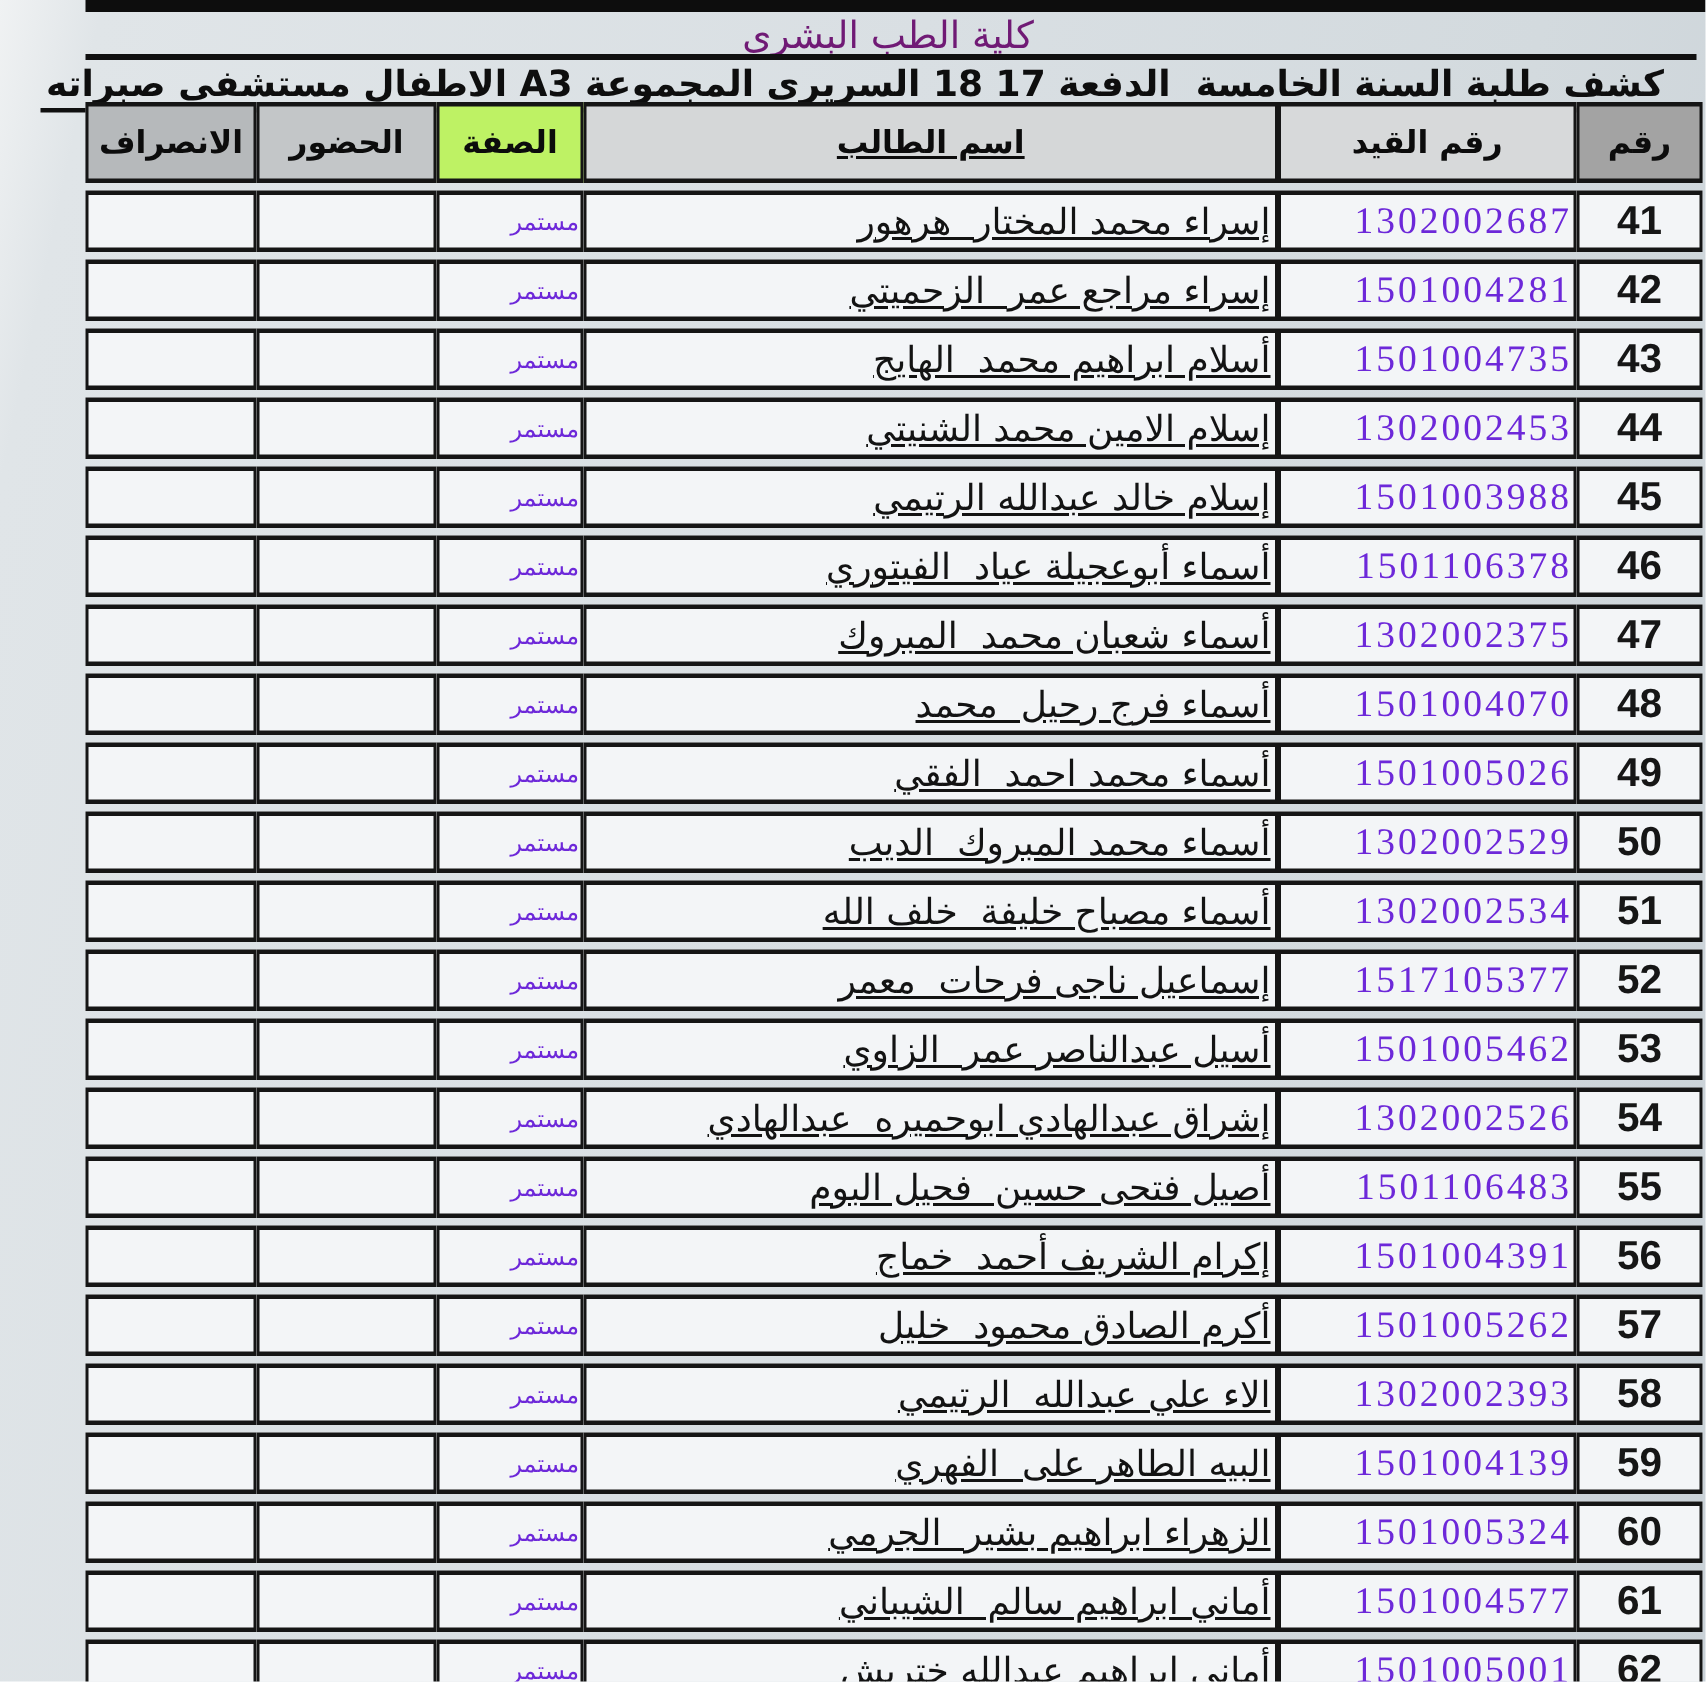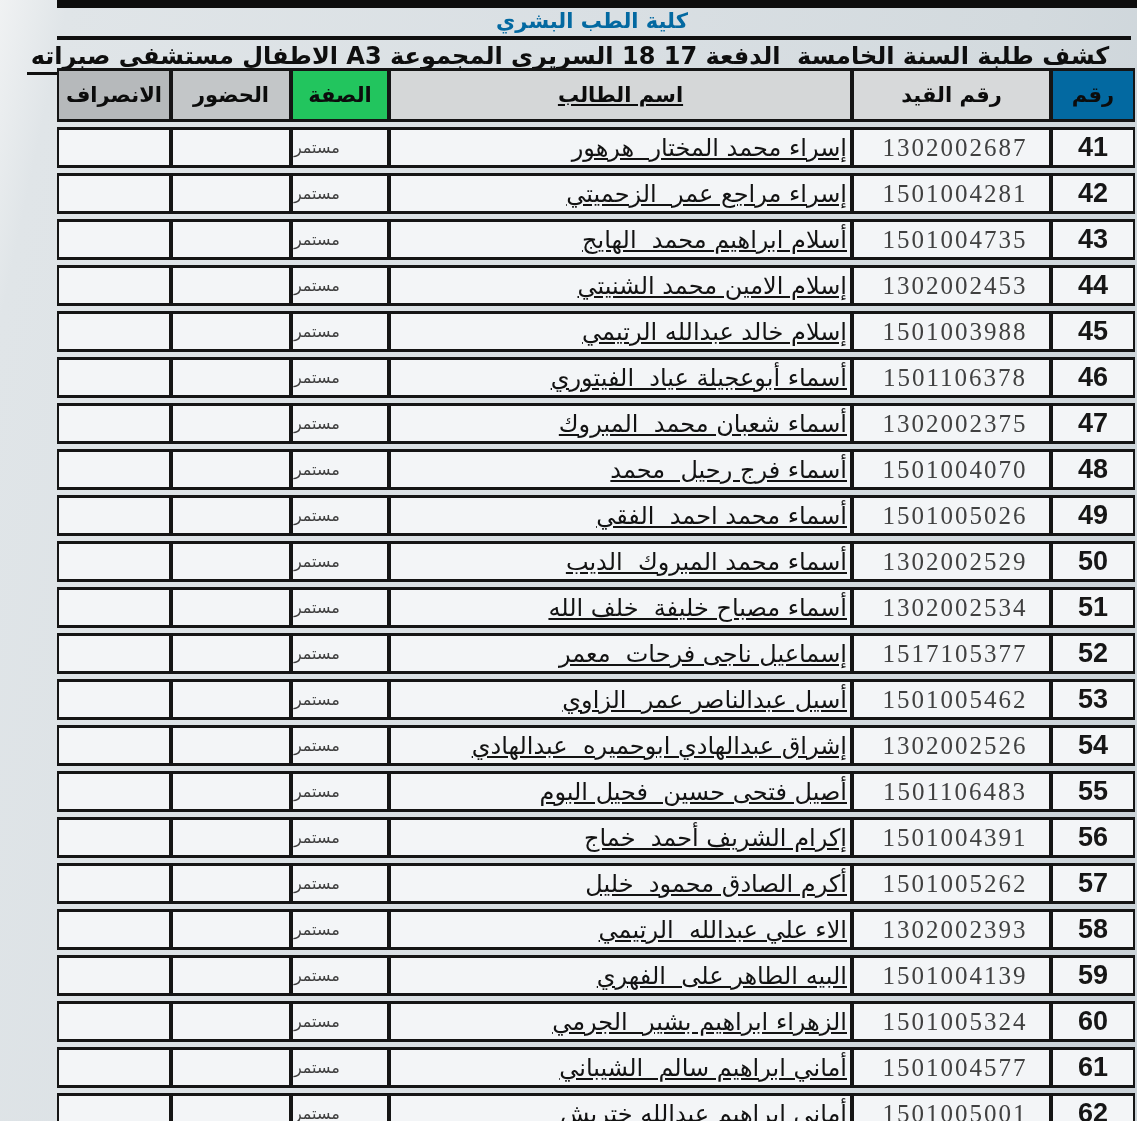--- a/index.html
+++ b/index.html
@@ -10,21 +10,21 @@
     font-family:"DejaVu Sans",sans-serif;
     color:#111;
   }
   .top-bar{
     position:absolute;top:0;left:57px;right:0;height:8px;
     background:#0d0d0d;
   }
   .doc-title{
     position:absolute;top:9px;left:57px;right:10px;
     text-align:center;direction:rtl;
-    font-size:21px;font-weight:bold;color:#0369a1;
+    font-size:25px;font-weight:normal;color:#701a75;
     white-space:pre;
   }
   .title-divider{
     position:absolute;top:36px;left:57px;right:6px;height:4px;
     background:#101010;
   }
   .doc-subtitle-wrap{
     position:absolute;top:42px;left:11px;right:8px;
     text-align:center;direction:rtl;
   }
@@ -61,45 +61,45 @@
     background:#f3f5f7;
   }
   .col-num{width:78px;}
   .col-reg{width:186px;}
   .col-name{width:455px;text-decoration:underline;}
   .col-status{width:92px;}
   .col-att{width:114px;}
   .col-dep{width:108px;}
   th.col-dep{background:#b6b9bb;}
   th.col-att{background:#c3c6c8;}
-  th.col-status{background:#22c55e;}
+  th.col-status{background:#bef264;}
   th.col-name{background:#d5d7d8;}
   th.col-reg{background:#d7d9da;}
-  th.col-num{background:#0369a1;}
+  th.col-num{background:#a3a3a3;}
   td.col-num{
     text-align:center;
     font-family:"Liberation Sans",sans-serif;
     font-size:27px;font-weight:bold;color:#161616;
   }
   td.col-reg{
-    text-align:center;
+    text-align:right;
     padding-left:8px;
     font-family:"Liberation Serif",serif;
-    font-size:25px;color:#404040;
+    font-size:25px;color:#6d28d9;
     letter-spacing:2px;
   }
   td.col-name{
     text-align:right;
     padding-right:3px;
     font-size:24px;color:#131313;
     white-space:pre;
   }
   td.col-status{
-    text-align:left;
-    font-size:16px;color:#404040;
+    text-align:right;
+    font-size:16px;color:#6d28d9;
   }
 </style>
 </head>
 <body>
 
 <div class="top-bar"></div>
 
 <div class="doc-title">كلية الطب البشري</div>
 
 <div class="title-divider"></div>

